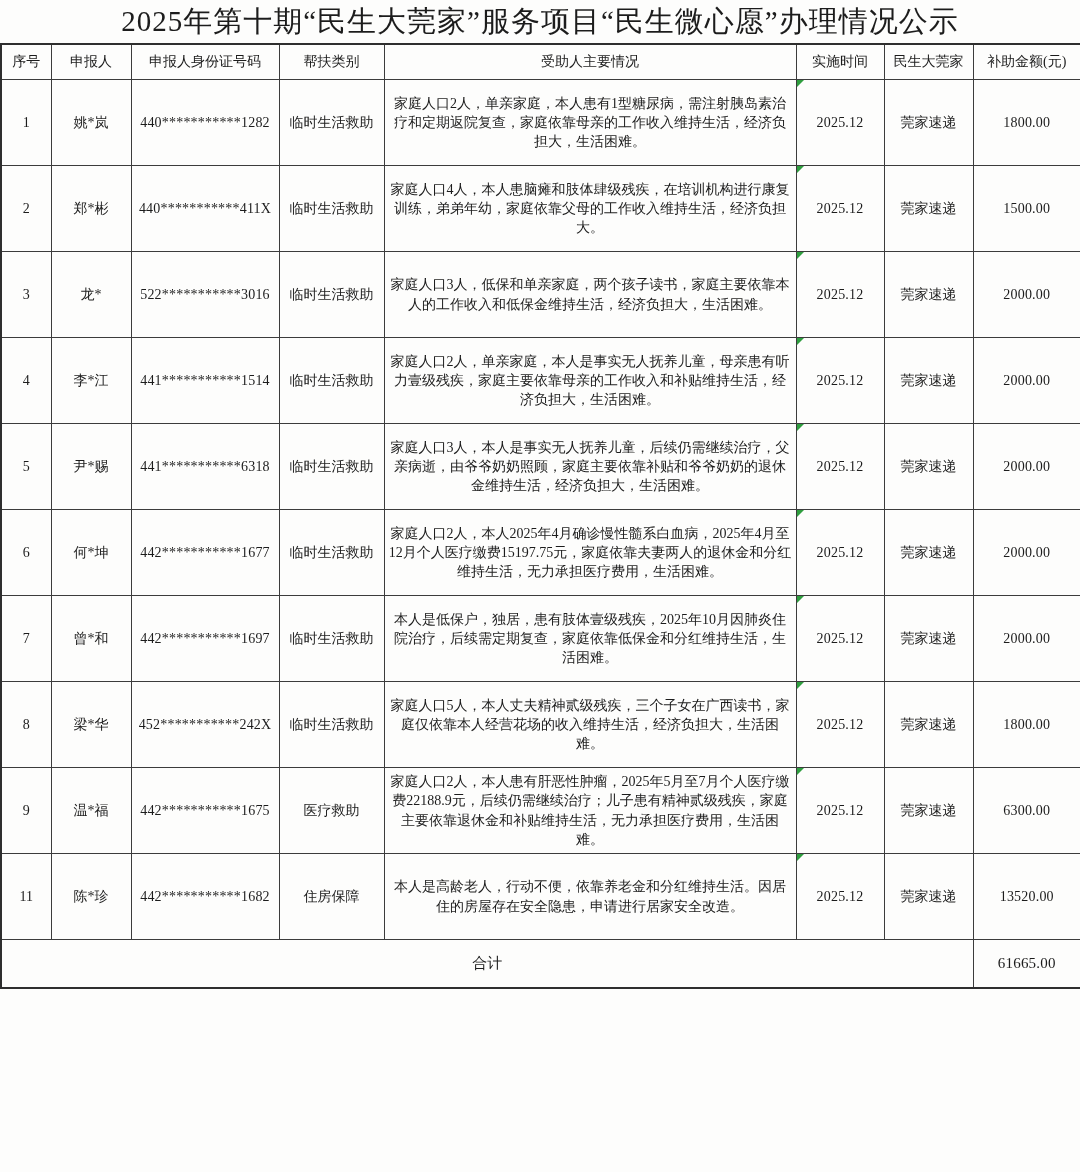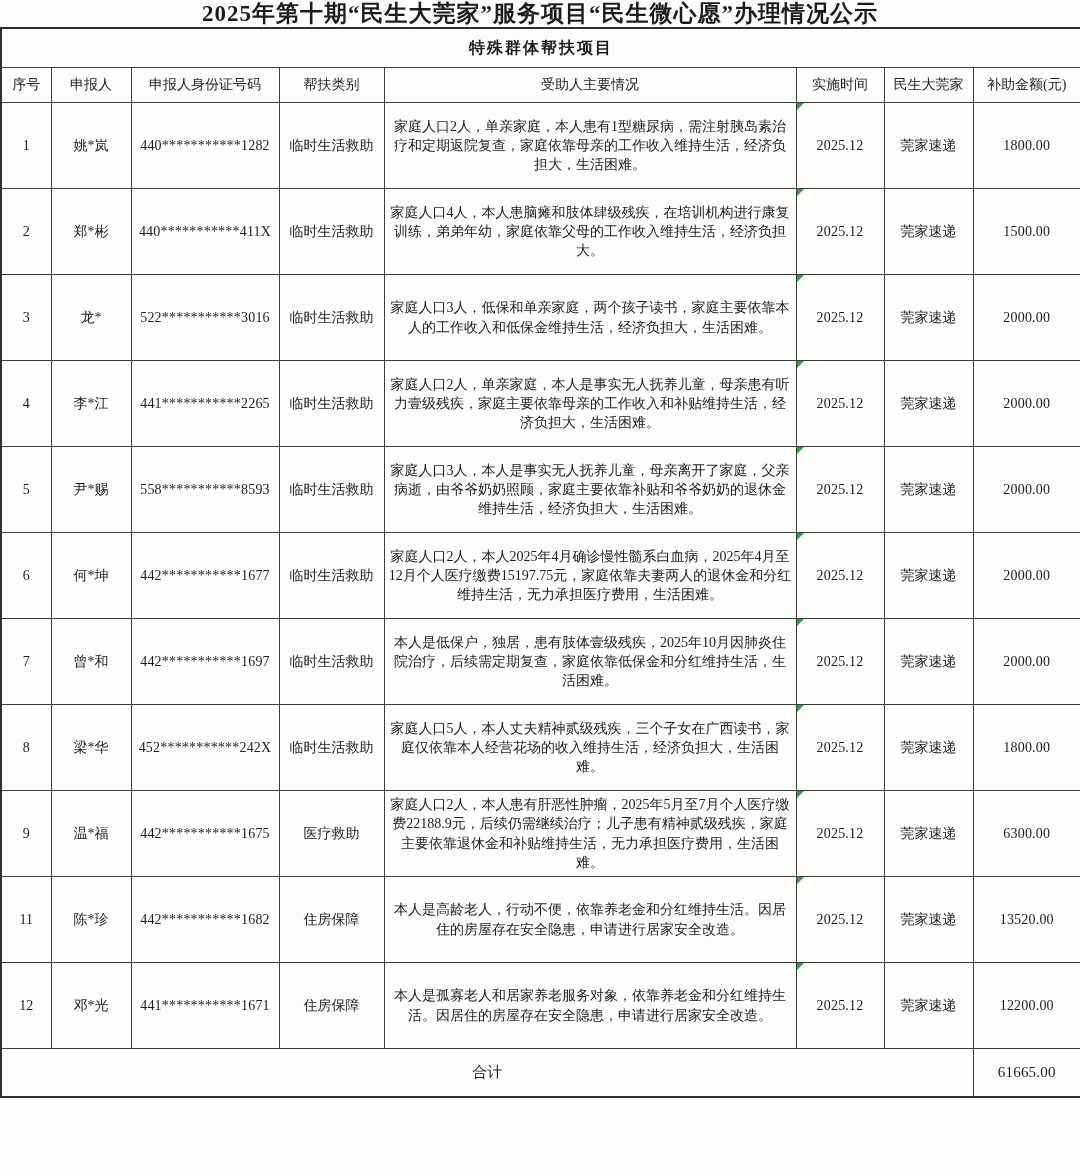--- a/index.html
+++ b/index.html
@@ -6,26 +6,26 @@
   .page{
     width:1080px;
     min-height:1172px;
     margin:0 auto;
     background:#fdfdfc;
     font-family:"Liberation Serif","DejaVu Serif",serif;
     color:#1c1c1c;
     box-sizing:border-box;
   }
   .doc-title{
-    height:27px;
+    height:43px;
     display:flex;
     align-items:center;
     justify-content:center;
-    font-size:23px;
-    font-weight:bold;
+    font-size:29px;
+    font-weight:normal;
     letter-spacing:1px;
     white-space:nowrap;
   }
   table.notice{
     width:1080px;
     border-collapse:collapse;
     table-layout:fixed;
     border:2px solid #2e2e2e;
   }
   table.notice td, table.notice th{
@@ -92,23 +92,20 @@
         <col style="width:80px">
         <col style="width:148px">
         <col style="width:105px">
       <col style="width:412px">
         <col style="width:88px">
         <col style="width:89px">
         <col style="width:108px">
     </colgroup>
 
     <tbody>
-        <tr class="section-row">
-      <td colspan="8">特殊群体帮扶项目</td>
-    </tr>
 
     <tr class="header-row">
       <th>序号</th>
       <th>申报人</th>
       <th>申报人身份证号码</th>
       <th>帮扶类别</th>
       <th>受助人主要情况</th>
       <th>实施时间</th>
       <th>民生大莞家</th>
       <th>补助金额(元)</th>
@@ -143,34 +140,34 @@
       <td>临时生活救助</td>
       <td class="cell-situation">家庭人口3人，低保和单亲家庭，两个孩子读书，家庭主要依靠本人的工作收入和低保金维持生活，经济负担大，生活困难。</td>
       <td class="cell-time"><span class="corner-flag"></span><span>2025.12</span></td>
       <td>莞家速递</td>
       <td class="cell-amount">2000.00</td>
     </tr>
 
     <tr class="data-row">
       <td>4</td>
       <td>李*江</td>
-      <td class="cell-id">441***********2265</td>
+      <td class="cell-id">441***********1514</td>
       <td>临时生活救助</td>
       <td class="cell-situation">家庭人口2人，单亲家庭，本人是事实无人抚养儿童，母亲患有听力壹级残疾，家庭主要依靠母亲的工作收入和补贴维持生活，经济负担大，生活困难。</td>
       <td class="cell-time"><span class="corner-flag"></span><span>2025.12</span></td>
       <td>莞家速递</td>
       <td class="cell-amount">2000.00</td>
     </tr>
 
     <tr class="data-row">
       <td>5</td>
       <td>尹*赐</td>
-      <td class="cell-id">558***********8593</td>
-      <td>临时生活救助</td>
-      <td class="cell-situation">家庭人口3人，本人是事实无人抚养儿童，母亲离开了家庭，父亲病逝，由爷爷奶奶照顾，家庭主要依靠补贴和爷爷奶奶的退休金维持生活，经济负担大，生活困难。</td>
+      <td class="cell-id">441***********6318</td>
+      <td>临时生活救助</td>
+      <td class="cell-situation">家庭人口3人，本人是事实无人抚养儿童，后续仍需继续治疗，父亲病逝，由爷爷奶奶照顾，家庭主要依靠补贴和爷爷奶奶的退休金维持生活，经济负担大，生活困难。</td>
       <td class="cell-time"><span class="corner-flag"></span><span>2025.12</span></td>
       <td>莞家速递</td>
       <td class="cell-amount">2000.00</td>
     </tr>
 
     <tr class="data-row">
       <td>6</td>
       <td>何*坤</td>
       <td class="cell-id">442***********1677</td>
       <td>临时生活救助</td>
@@ -218,30 +215,20 @@
       <td>11</td>
       <td>陈*珍</td>
       <td class="cell-id">442***********1682</td>
       <td>住房保障</td>
       <td class="cell-situation">本人是高龄老人，行动不便，依靠养老金和分红维持生活。因居住的房屋存在安全隐患，申请进行居家安全改造。</td>
       <td class="cell-time"><span class="corner-flag"></span><span>2025.12</span></td>
       <td>莞家速递</td>
       <td class="cell-amount">13520.00</td>
     </tr>
 
-    <tr class="data-row">
-      <td>12</td>
-      <td>邓*光</td>
-      <td class="cell-id">441***********1671</td>
-      <td>住房保障</td>
-      <td class="cell-situation">本人是孤寡老人和居家养老服务对象，依靠养老金和分红维持生活。因居住的房屋存在安全隐患，申请进行居家安全改造。</td>
-      <td class="cell-time"><span class="corner-flag"></span><span>2025.12</span></td>
-      <td>莞家速递</td>
-      <td class="cell-amount">12200.00</td>
-    </tr>
 
     <tr class="footer-row">
       <td colspan="7">合计</td>
       <td class="cell-amount">61665.00</td>
     </tr>
   </tbody>
     </table>
 
 </div>
 

